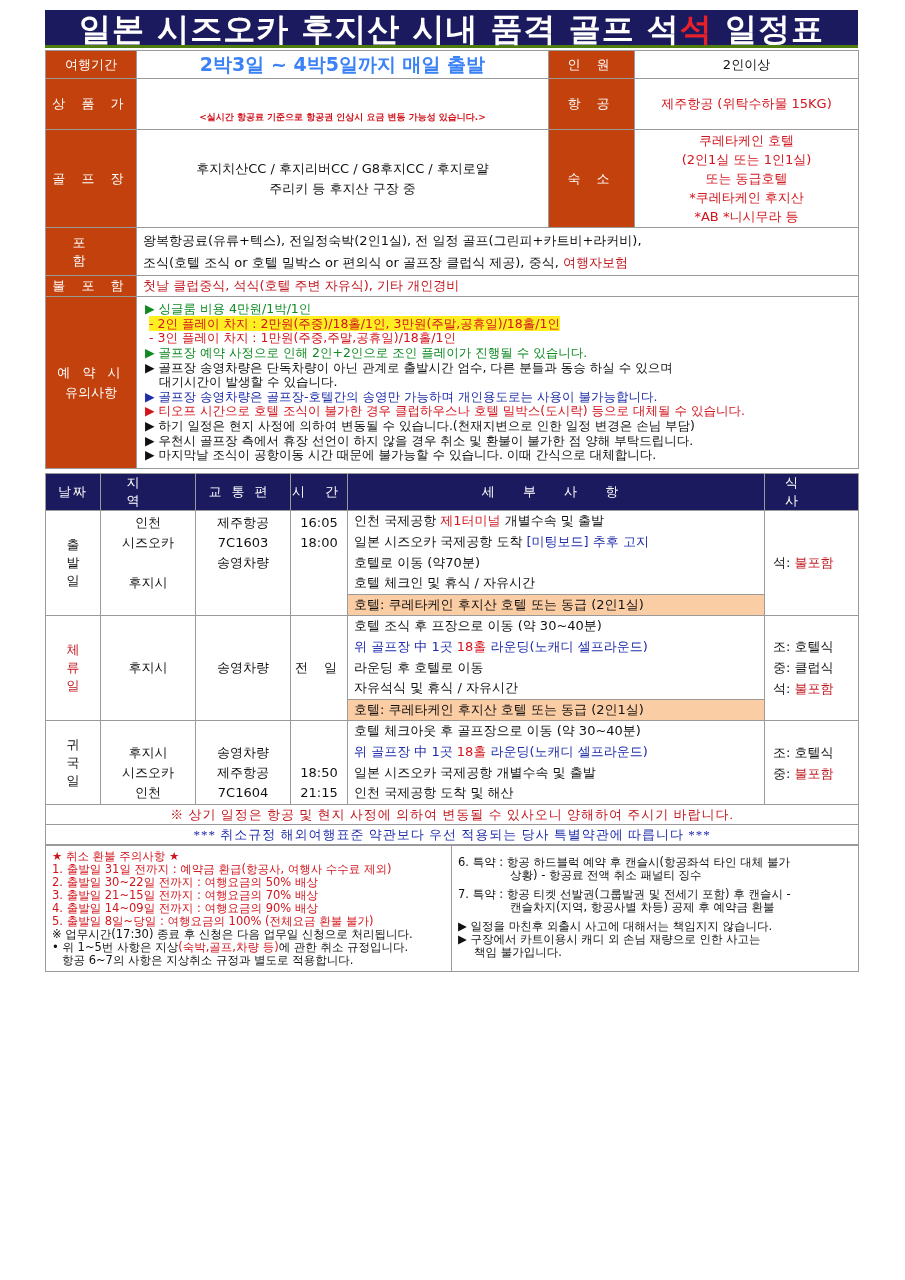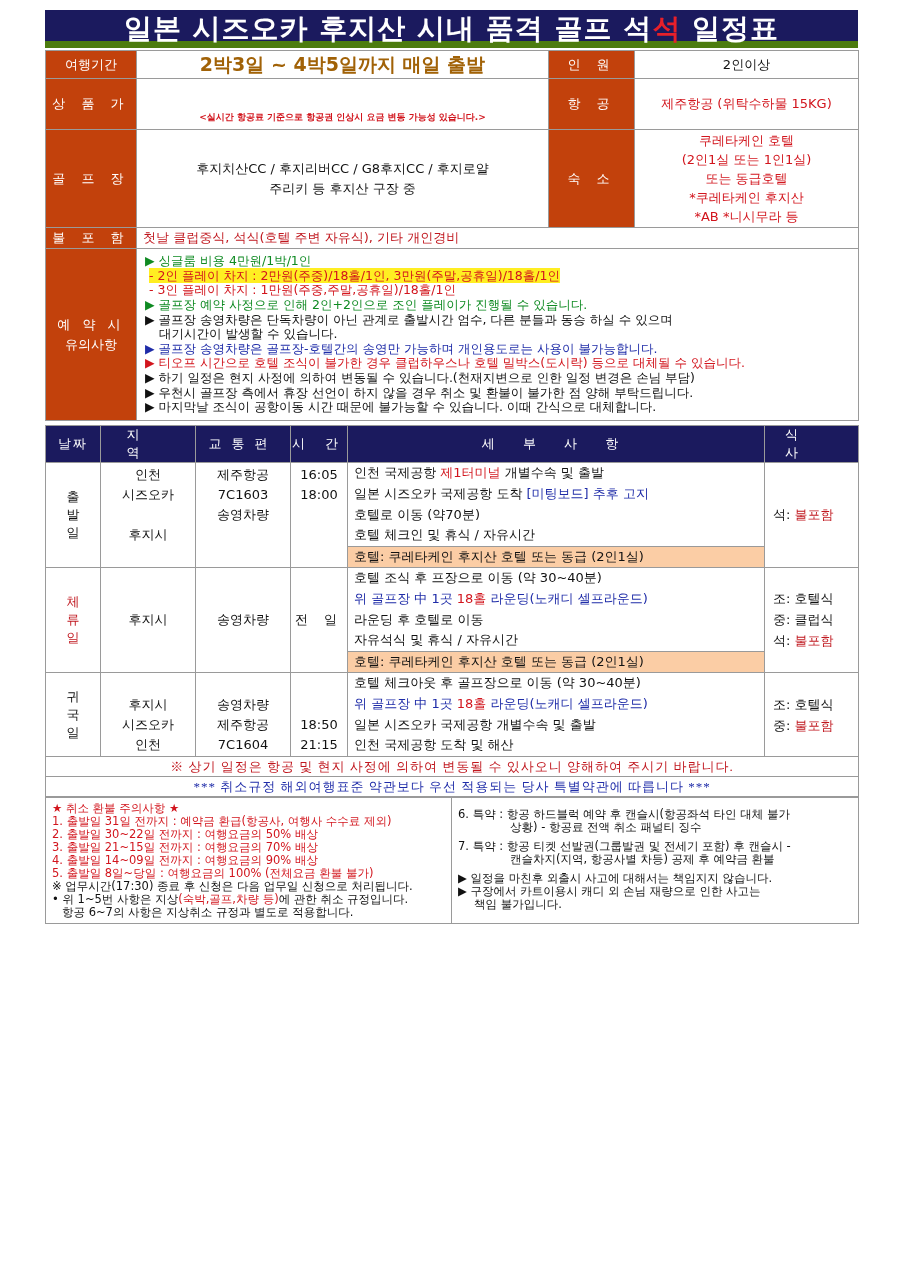--- a/index.html
+++ b/index.html
@@ -1,30 +1,30 @@
 <!DOCTYPE html>
 <html><head>
 <meta charset="utf-8">
 <style>
   * { box-sizing: border-box; margin: 0; padding: 0; }
   html, body { width: 905px; height: 1280px; background: #ffffff; }
   body { font-family: "DejaVu Sans", "Liberation Sans", sans-serif; color: #111; position: relative; }
   .page { position: absolute; left: 45px; top: 10px; width: 813px; }
   .title-bar {
     height: 38px; background: #1b1a5e; color: #fff; text-align: center;
-    font-size: 28px; font-weight: bold; line-height: 38px; letter-spacing: 1px;
-    border-bottom: 7px solid #4d7c0f;
+    font-size: 32px; font-weight: bold; line-height: 38px; letter-spacing: 1px;
+    border-bottom: 3px solid #4d7c0f;
   }
   .title-bar .red { color: #e8202a; }
   table { border-collapse: collapse; width: 100%; table-layout: fixed; }
   td, th { border: 1px solid #9a9a9a; font-size: 13px; vertical-align: middle; }
   .lbl { background: #c2410c; color: #fff; text-align: center; font-size: 13px; letter-spacing: 6px; font-weight: normal; }
   .lbl.tight { letter-spacing: 0px; }
   .center { text-align: center; }
-  .blue-big { color: #a16207; font-weight: bold; font-size: 19px; }
+  .blue-big { color: #3b82f6; font-weight: bold; font-size: 19px; }
   .red { color: #d2151d; }
   .darkred { color: #c0171e; }
   .green { color: #0f8a22; }
   .blue { color: #1f2ca8; }
   .small-red { color: #d2151d; font-size: 9px; font-weight: bold; }
   .left { text-align: left; padding-left: 6px; }
   .notes-cell { padding: 2px 8px; font-size: 12.5px; line-height: 14.6px; }
   .notes-cell div { white-space: nowrap; }
   .hl { background: #ffee22; }
   .ind { padding-left: 14px; }
@@ -81,20 +81,27 @@
       </td>
       <td class="lbl">숙 소</td>
       <td class="center red" style="line-height:19px;">
         <div>쿠레타케인 호텔</div>
         <div>(2인1실 또는 1인1실)</div>
         <div>또는 동급호텔</div>
         <div>*쿠레타케인 후지산</div>
         <div>*AB *니시무라  등</div>
       </td>
     </tr>
+    <tr style="height:48px">
+      <td class="lbl" style="letter-spacing:24px;">포 함</td>
+      <td colspan="3" class="left" style="line-height:22px;">
+        <div>왕복항공료(유류+텍스), 전일정숙박(2인1실), 전 일정 골프(그린피+카트비+라커비),</div>
+        <div><span>조식(호텔 조식 or 호텔 밀박스 or 편의식 or 골프장 클럽식 제공), 중식, </span><span class="darkred">여행자보험</span></div>
+      </td>
+    </tr>
     <tr style="height:21px">
       <td class="lbl">불 포 함</td>
       <td colspan="3" class="left darkred">첫날 클럽중식, 석식(호텔 주변 자유식), 기타 개인경비</td>
     </tr>
     <tr style="height:172px">
       <td class="lbl" style="line-height:20px;letter-spacing:4px;">
         <div>예 약 시</div>
         <div style="letter-spacing:0">유의사항</div>
       </td>
       <td colspan="3" class="notes-cell">

